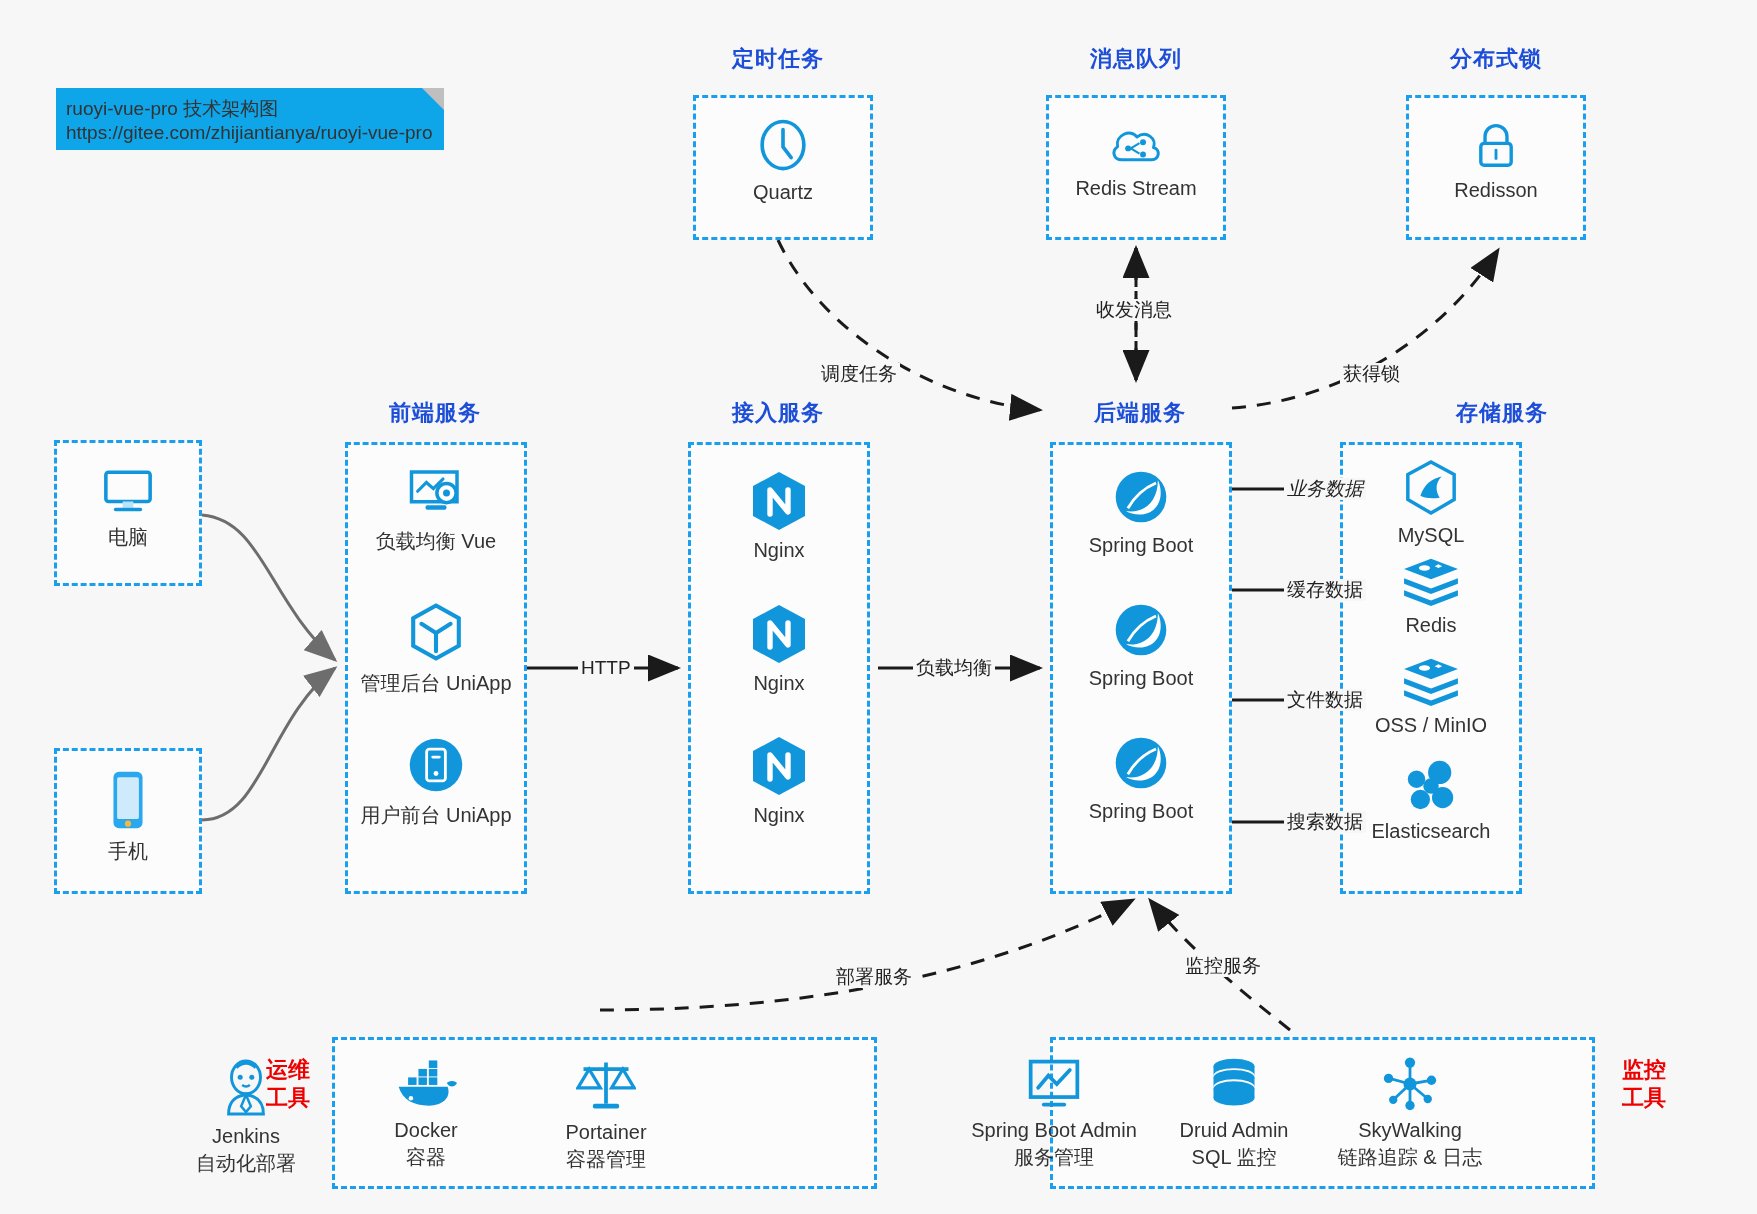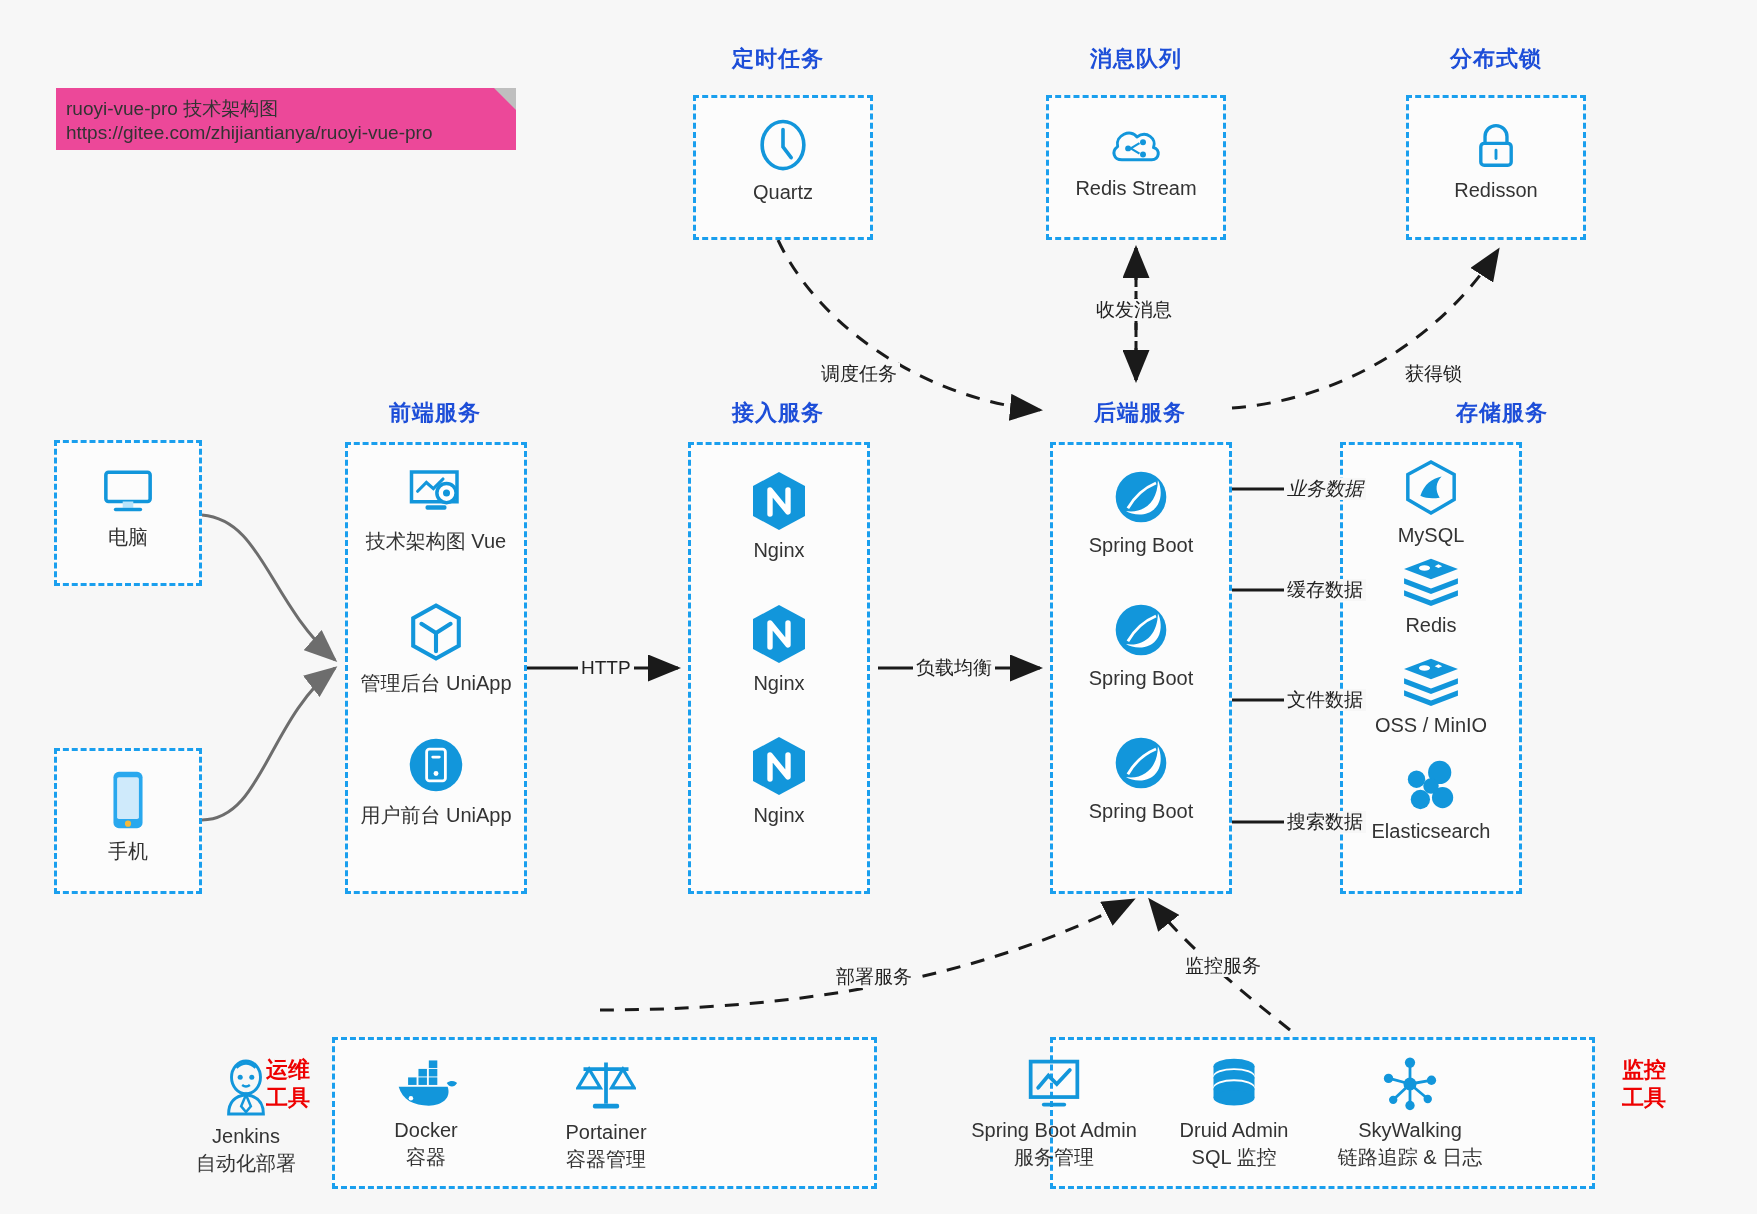--- a/index.html
+++ b/index.html
@@ -47,22 +47,22 @@
   .node .lbl2{
     display:block;
     font-size:20px;
     color:#333;
     white-space:nowrap;
     margin-top:2px;
   }
 
   
   .note{
-    position:absolute;left:56px;top:88px;width:460px;height:62px;
-    background:#ec4899;
+    position:absolute;left:56px;top:88px;width:388px;height:62px;
+    background:#0ea5e9;
   }
   .note .fold{
     position:absolute;right:0;top:0;width:0;height:0;
     border-top:22px solid #bfbfbf;
     border-left:22px solid transparent;
   }
   .note .ln{
     font-size:19px;color:#333;margin-left:10px;white-space:nowrap;
   }
   .note .ln.first{padding-top:8px;}
@@ -204,21 +204,21 @@
     <div class="node" style="top:20px;">
       <span class="ico">
         <svg width="64" height="56" viewBox="0 0 72 64">
           <path d="M8 8 H60 V42 H8 Z" fill="none" stroke="#1296db" stroke-width="4"></path>
           <path d="M15 30 L25 20 L33 27 L44 16" fill="none" stroke="#1296db" stroke-width="3.6" stroke-linecap="round"></path>
           <circle cx="48" cy="32" r="11" fill="#fff" stroke="#1296db" stroke-width="4"></circle>
           <circle cx="48" cy="32" r="4" fill="#1296db"></circle>
           <rect x="24" y="46" width="24" height="5" rx="2" fill="#1296db"></rect>
         </svg>
       </span>
-      <span class="lbl">技术架构图 Vue</span>
+      <span class="lbl">负载均衡 Vue</span>
     </div>
     <div class="node" style="top:156px;">
       <span class="ico">
         <svg width="60" height="62" viewBox="0 0 64 68">
           <path d="M32 5 L57 19 V49 L32 63 L7 49 V19 Z" fill="none" stroke="#1296db" stroke-width="4.5"></path>
           <path d="M32 35 V55 M32 35 L16 25 M32 35 L48 25" fill="none" stroke="#1296db" stroke-width="4.5" stroke-linecap="round"></path>
         </svg>
       </span>
       <span class="lbl">管理后台 UniApp</span>
     </div>
@@ -454,21 +454,21 @@
       <span class="lbl2">容器管理</span>
     </div>
   </div>
   <div class="side-cap" style="left:1608px;top:1056px;width:72px;">
     <div>监控</div>
     <div>工具</div>
   </div>
 
   <div class="elabel" style="left:818px;top:363px;">调度任务</div>
   <div class="elabel" style="left:1093px;top:299px;">收发消息</div>
-  <div class="elabel" style="left:1402px;top:363px;">获得锁</div>
+  <div class="elabel" style="left:1340px;top:363px;">获得锁</div>
 
   <div class="elabel" style="left:578px;top:657px;">HTTP</div>
   <div class="elabel" style="left:913px;top:657px;">负载均衡</div>
 
   <div class="elabel" style="left:1284px;top:478px;font-style:italic;">业务数据</div>
   <div class="elabel" style="left:1284px;top:579px;">缓存数据</div>
   <div class="elabel" style="left:1284px;top:689px;">文件数据</div>
   <div class="elabel" style="left:1284px;top:811px;">搜索数据</div>
 
   <div class="elabel" style="left:833px;top:966px;">部署服务</div>

